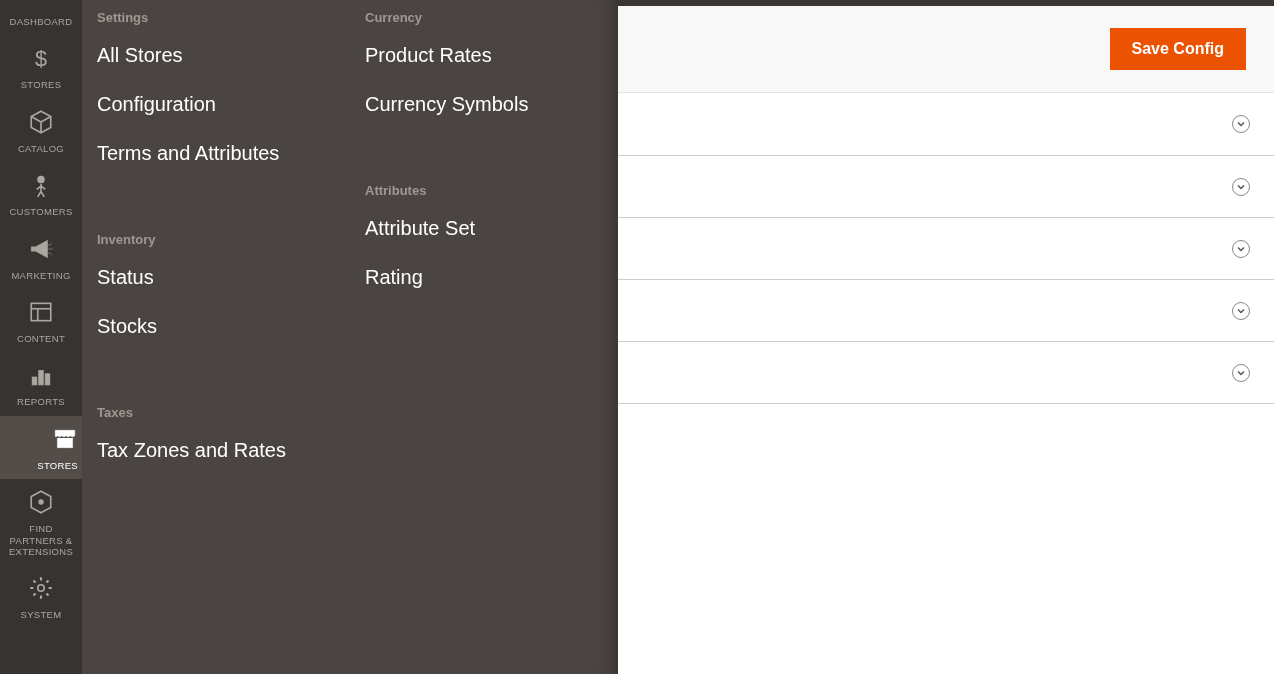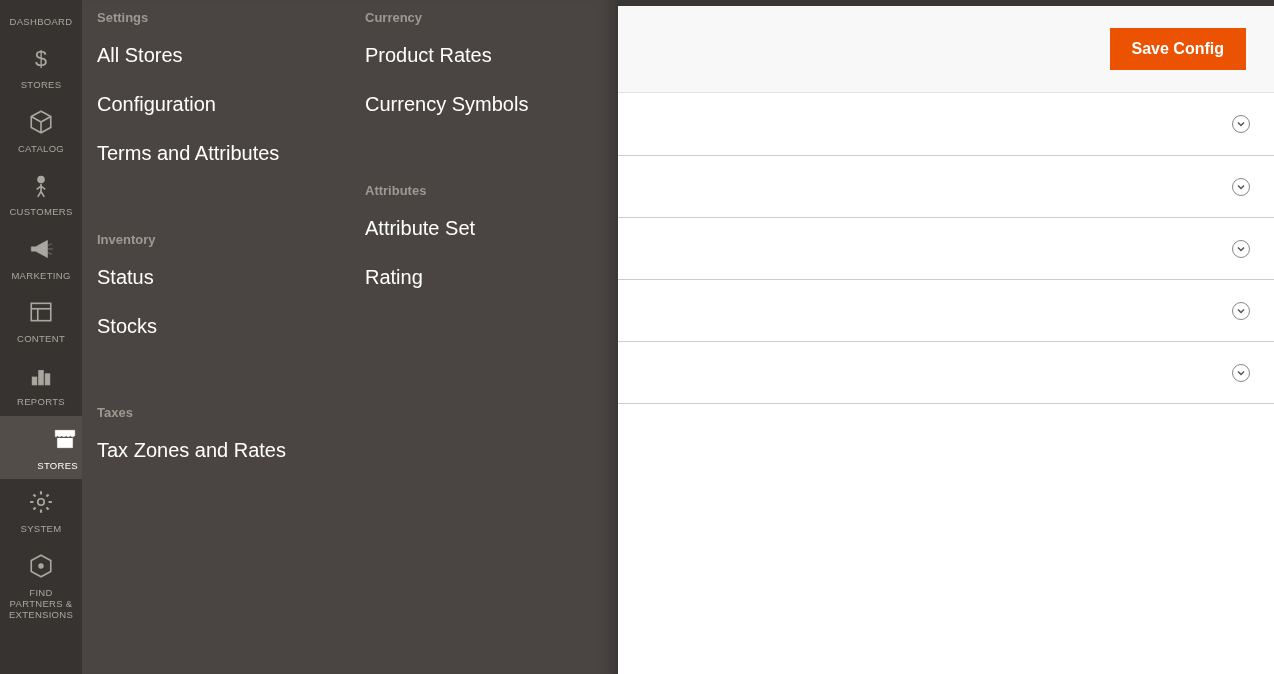--- a/index.html
+++ b/index.html
@@ -172,31 +172,31 @@
     <span class="icon-label">REPORTS</span>
   </div>
   <div class="icon-item active">
     <span><svg viewBox="0 0 24 24">
           <path d="M3 4 L21 4 L21 9 Q19 11 17 9 Q15 11 13 9 Q11 11 9 9 Q7 11 5 9 Q3 11 3 9 Z M5 11 L5 20 L19 20 L19 11" fill="currentColor" stroke="currentColor" stroke-width="0.5"></path>
         </svg></span>
     <span class="icon-label">STORES</span>
   </div>
   <div class="icon-item">
     <span><svg viewBox="0 0 24 24">
+          <path d="M12 2 L21 7 L21 17 L12 22 L3 17 L3 7 Z" stroke="currentColor" fill="none" stroke-width="1.5"></path>
+          <circle cx="12" cy="12" r="2" fill="currentColor"></circle>
+        </svg></span>
+    <span class="icon-label">FIND PARTNERS &amp; EXTENSIONS</span>
+  </div>
+  <div class="icon-item">
+    <span><svg viewBox="0 0 24 24">
           <circle cx="12" cy="12" r="3" fill="none" stroke="currentColor" stroke-width="1.5"></circle>
           <path d="M12 2 L12 5 M12 19 L12 22 M2 12 L5 12 M19 12 L22 12 M5 5 L7 7 M17 17 L19 19 M19 5 L17 7 M7 17 L5 19" stroke="currentColor" stroke-width="2"></path>
         </svg></span>
     <span class="icon-label">SYSTEM</span>
-  </div>
-  <div class="icon-item">
-    <span><svg viewBox="0 0 24 24">
-          <path d="M12 2 L21 7 L21 17 L12 22 L3 17 L3 7 Z" stroke="currentColor" fill="none" stroke-width="1.5"></path>
-          <circle cx="12" cy="12" r="2" fill="currentColor"></circle>
-        </svg></span>
-    <span class="icon-label">FIND PARTNERS &amp; EXTENSIONS</span>
   </div>
 </nav>
 
 <div class="flyout">
   <div class="flyout-col">
     <div class="flyout-section-title">Settings</div>
     <a class="flyout-link">All Stores</a>
     <a class="flyout-link">Configuration</a>
     <a class="flyout-link">Terms and Attributes</a>
 

